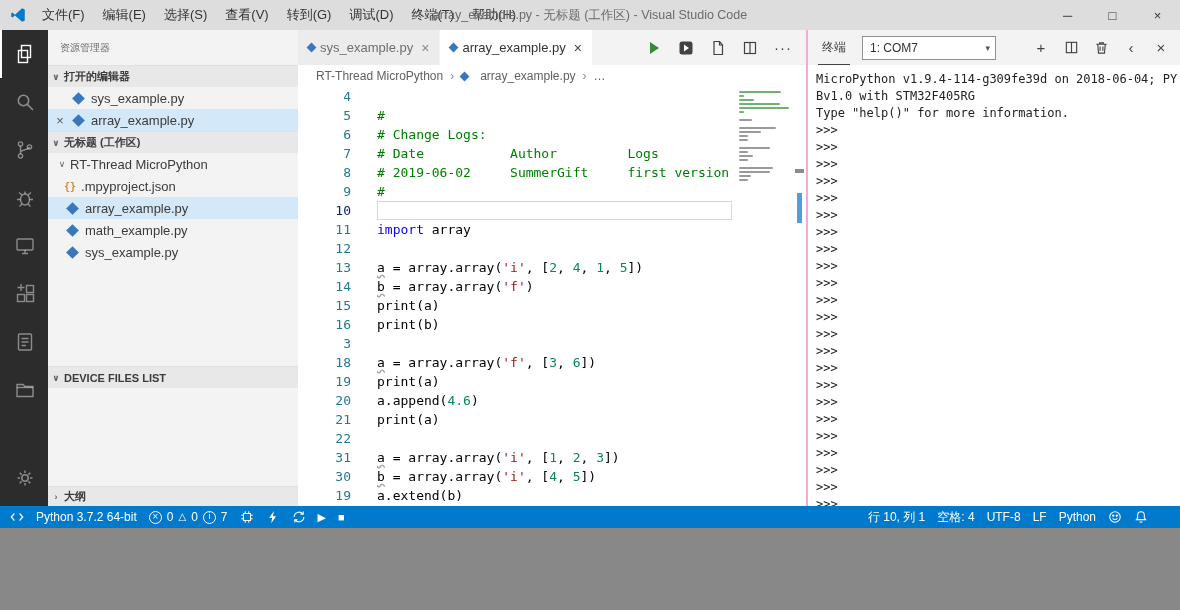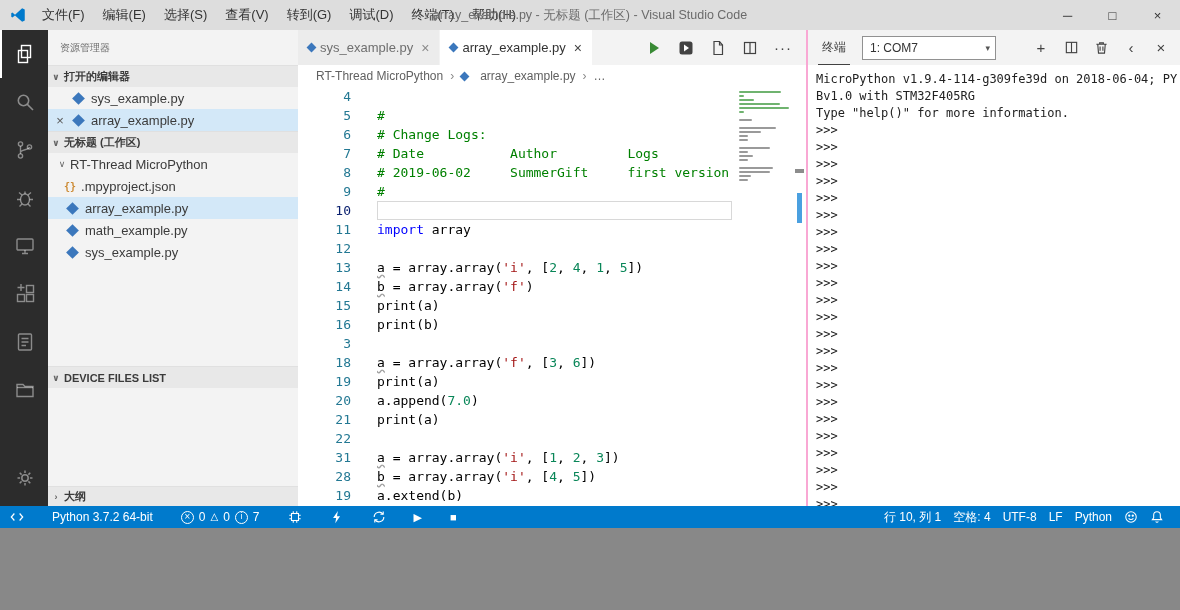--- a/index.html
+++ b/index.html
@@ -73,26 +73,26 @@
   .panel-title{font-size:12px;color:#424242;height:100%;display:flex;align-items:center;padding:0 4px;border-bottom:1px solid #424242;box-sizing:border-box;margin-right:12px;cursor:pointer;}
   .term-select{display:flex;align-items:center;justify-content:space-between;width:120px;height:22px;background:#fff;border:1px solid #919191;font-size:12px;color:#333;padding:0 5px 0 7px;cursor:pointer;}
   .term-select .dd{font-size:9px;color:#555;}
   .panel-actions{margin-left:auto;display:flex;align-items:center;gap:12px;color:#424242;}
   .pa-btn{display:flex;align-items:center;justify-content:center;width:18px;height:18px;font-size:15px;cursor:pointer;}
   .pa-btn svg{width:15px;height:15px;display:block;}
   .term-body{flex:1;padding:6px 0 0 8px;font-family:"DejaVu Sans Mono","Liberation Mono",monospace;font-size:12px;line-height:17px;color:#222;overflow:hidden;}
   .term-line{height:17px;white-space:pre;}
   .term-cursor{display:inline-block;width:7px;height:13px;border:1px solid #555;vertical-align:-2px;margin-left:5px;box-sizing:border-box;}
   
-  .statusbar{position:absolute;left:0;right:0;bottom:0;height:22px;background:#007acc;color:#fff;display:flex;align-items:center;font-size:12px;gap:16px;}
+  .statusbar{position:absolute;left:0;right:0;bottom:0;height:22px;background:#007acc;color:#fff;display:flex;align-items:center;font-size:12px;}
   .sb-item{display:flex;align-items:center;padding:0 6px;height:100%;gap:5px;cursor:pointer;white-space:nowrap;}
   .sb-item svg{width:14px;height:14px;display:block;}
   .cicon{width:11px;height:11px;border:1px solid #fff;border-radius:50%;display:inline-flex;align-items:center;justify-content:center;font-size:8px;line-height:1;font-family:"DejaVu Sans",sans-serif;}
   .tri{font-size:10px;line-height:1;}
-  .sb-right{margin-left:auto;display:flex;align-items:center;height:100%;padding-right:10px;}
+  .sb-right{margin-left:auto;display:flex;align-items:center;height:100%;padding-right:26px;}
   .glyph14{font-size:11px;line-height:1;}
 </style>
 </head>
 <body>
 
 <div class="window">
 
   <header class="titlebar">
     <span class="logo">
       <svg viewBox="0 0 24 24">
@@ -373,36 +373,36 @@
             <div class="code-line">
               <span class="ln">18</span>
               <span class="lc"><span class="tok-u">a</span><span> = array.array(</span><span class="tok-s">'f'</span><span>, [</span><span class="tok-n">3</span><span>, </span><span class="tok-n">6</span><span>])</span></span>
             </div>
             <div class="code-line">
               <span class="ln">19</span>
               <span class="lc"><span>print(a)</span></span>
             </div>
             <div class="code-line">
               <span class="ln">20</span>
-              <span class="lc"><span>a.append(</span><span class="tok-n">7.0</span><span>)</span></span>
+              <span class="lc"><span>a.append(</span><span class="tok-n">4.6</span><span>)</span></span>
             </div>
             <div class="code-line">
               <span class="ln">21</span>
               <span class="lc"><span>print(a)</span></span>
             </div>
             <div class="code-line">
               <span class="ln">22</span>
               <span class="lc"></span>
             </div>
             <div class="code-line">
               <span class="ln">31</span>
               <span class="lc"><span class="tok-u">a</span><span> = array.array(</span><span class="tok-s">'i'</span><span>, [</span><span class="tok-n">1</span><span>, </span><span class="tok-n">2</span><span>, </span><span class="tok-n">3</span><span>])</span></span>
             </div>
             <div class="code-line">
-              <span class="ln">28</span>
+              <span class="ln">30</span>
               <span class="lc"><span class="tok-u">b</span><span> = array.array(</span><span class="tok-s">'i'</span><span>, [</span><span class="tok-n">4</span><span>, </span><span class="tok-n">5</span><span>])</span></span>
             </div>
             <div class="code-line">
               <span class="ln">19</span>
               <span class="lc"><span>a.extend(b)</span></span>
             </div>
             <div class="code-line">
               <span class="ln">26</span>
               <span class="lc"><span>print(a)</span></span>
             </div>

